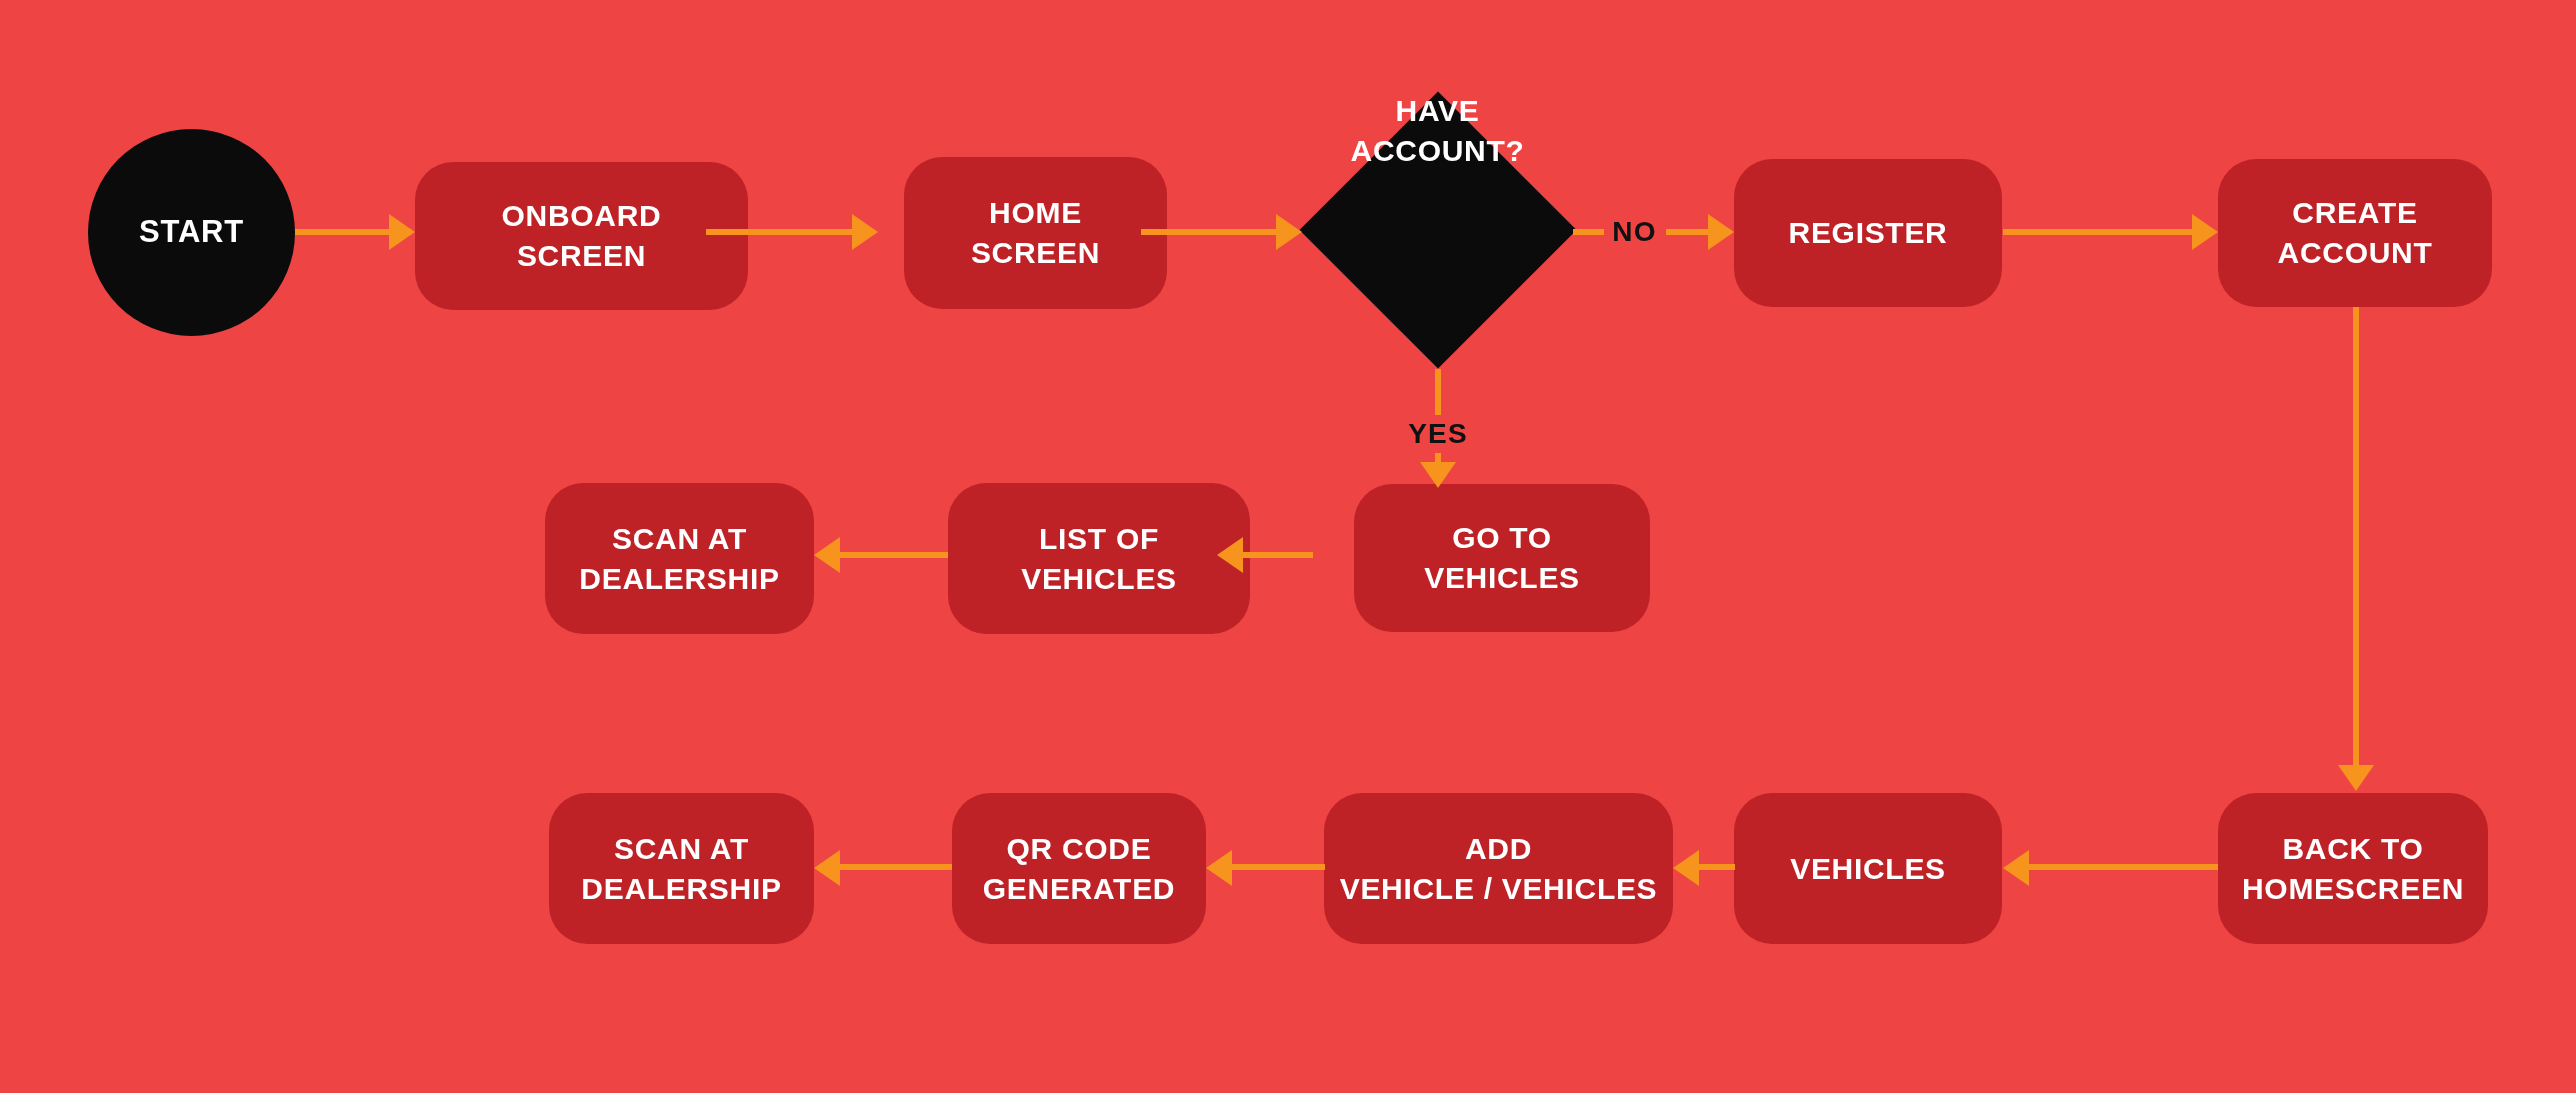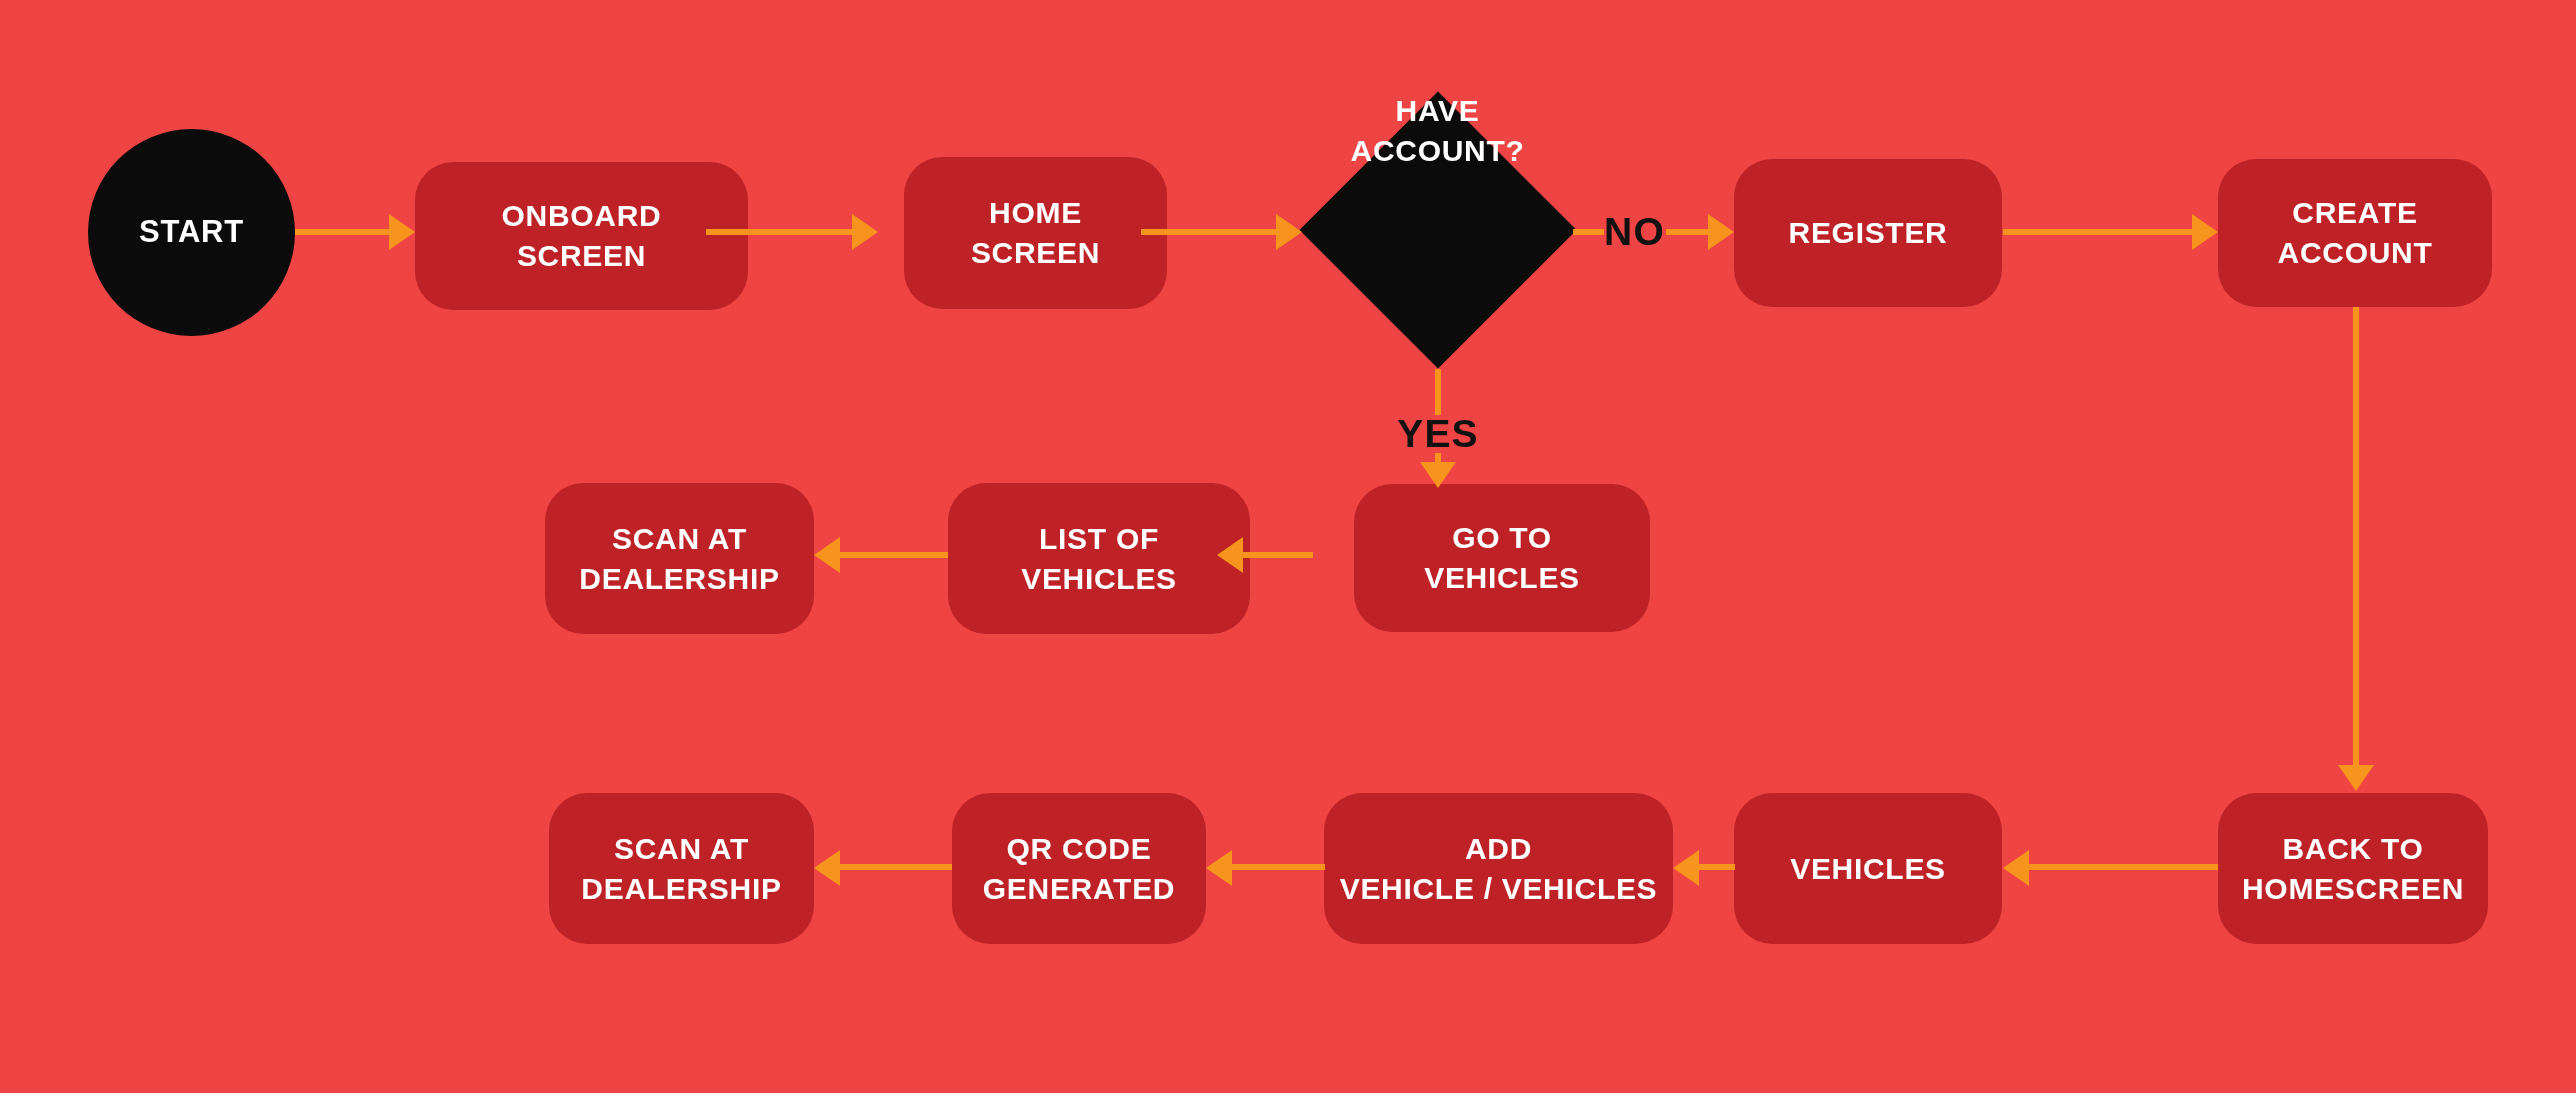--- a/index.html
+++ b/index.html
@@ -35,21 +35,21 @@
     border-top:18px solid transparent;border-bottom:18px solid transparent;
     border-left:26px solid #f7941e;}
   .arrow-left{position:absolute;width:0;height:0;
     border-top:18px solid transparent;border-bottom:18px solid transparent;
     border-right:26px solid #f7941e;}
   .arrow-down{position:absolute;width:0;height:0;
     border-left:18px solid transparent;border-right:18px solid transparent;
     border-top:26px solid #f7941e;}
   .edge-label{
     position:absolute;display:flex;align-items:center;justify-content:center;
-    color:#111111;font-weight:700;font-size:39px;letter-spacing:1.2px;text-align:center;
+    color:#111111;font-weight:700;font-size:28px;letter-spacing:1.2px;text-align:center;
   }
 </style>
 </head>
 <body>
 
 <div class="canvas">
 
   <div class="terminator" style="left:88px;top:129px;width:207px;height:207px;">
     <span class="node-label">START</span>
   </div>

